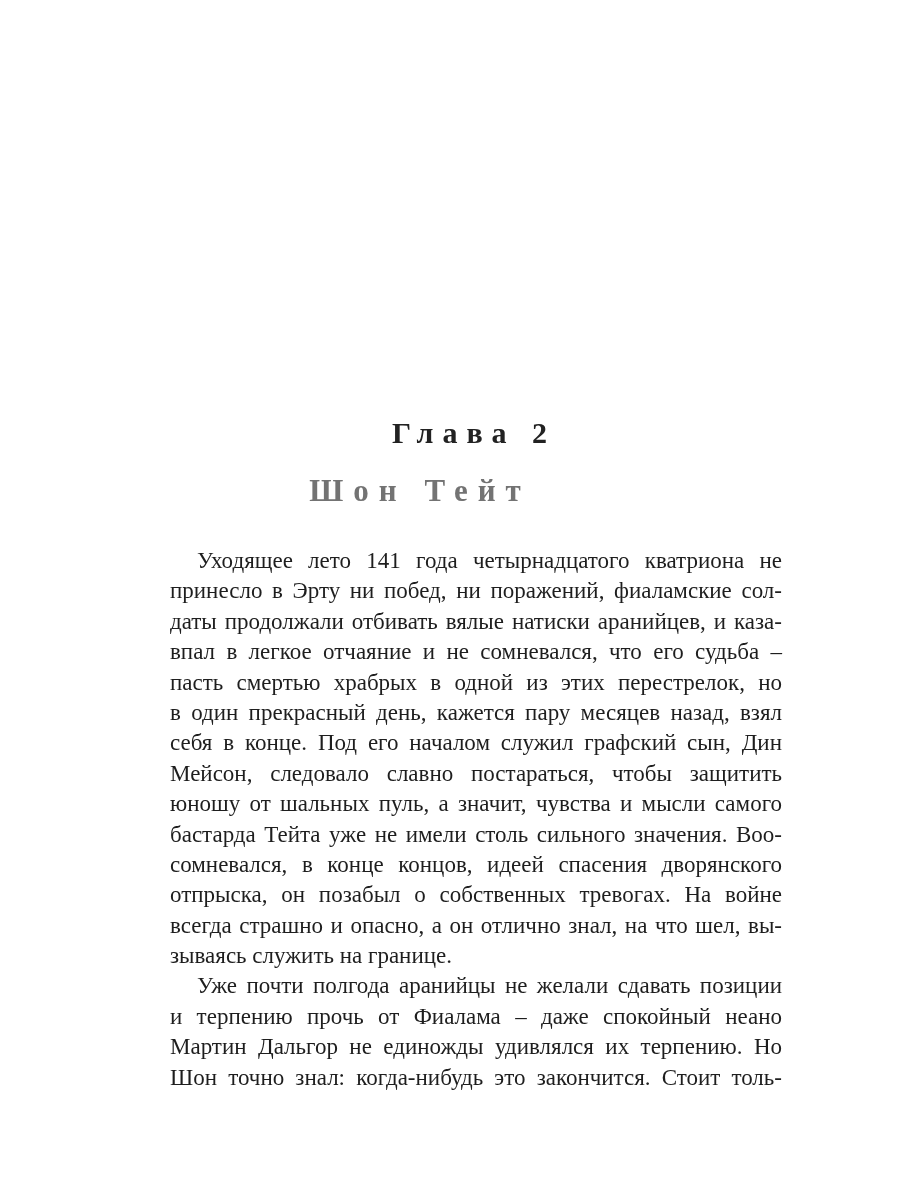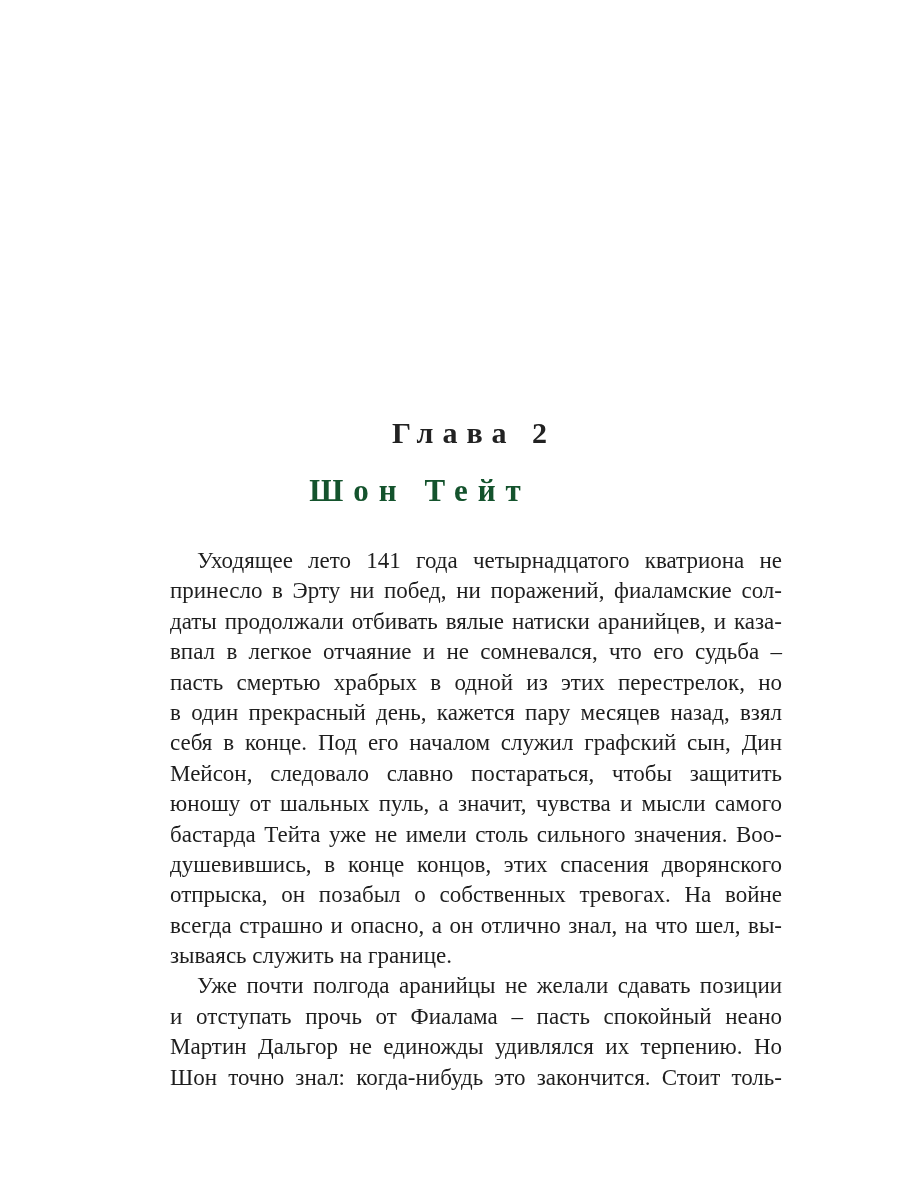--- a/index.html
+++ b/index.html
@@ -11,21 +11,21 @@
   }
   .page { position: absolute; left: 0; top: 0; width: 900px; height: 1200px; margin-left: 24px; }
   .chapter-num {
     position: absolute; top: 416px; left: 0; width: 900px;
     text-align: center; font-size: 30px; font-weight: bold;
     letter-spacing: 9px; color: #222;
   }
   .chapter-title {
     position: absolute; top: 473px; left: 0; width: 792px;
     text-align: center; font-size: 31px; font-weight: bold;
-    letter-spacing: 10px; color: #14532d;
+    letter-spacing: 10px; color: #737373;
   }
   .body-text {
     position: absolute; top: 546px; left: 146px; width: 612px;
   }
   .line {
     display: block; height: 30.4px; line-height: 30.4px;
     font-size: 23px; white-space: nowrap;
     text-align: justify; text-align-last: justify;
   }
   .line.last { text-align-last: left; }
@@ -43,25 +43,25 @@
       <span class="line indent">Уходящее лето 141 года четырнадцатого кватриона не</span>
       <span class="line">принесло в Эрту ни побед, ни поражений, фиаламские сол-</span>
       <span class="line">даты продолжали отбивать вялые натиски аранийцев, и каза-</span>
       <span class="line">впал в легкое отчаяние и не сомневался, что его судьба –</span>
       <span class="line">пасть смертью храбрых в одной из этих перестрелок, но</span>
       <span class="line">в один прекрасный день, кажется пару месяцев назад, взял</span>
       <span class="line">себя в конце. Под его началом служил графский сын, Дин</span>
       <span class="line">Мейсон, следовало славно постараться, чтобы защитить</span>
       <span class="line">юношу от шальных пуль, а значит, чувства и мысли самого</span>
       <span class="line">бастарда Тейта уже не имели столь сильного значения. Воо-</span>
-      <span class="line">душевившись, в конце концов, этих спасения дворянского</span>
+      <span class="line">сомневался, в конце концов, идеей спасения дворянского</span>
       <span class="line">отпрыска, он позабыл о собственных тревогах. На войне</span>
       <span class="line">всегда страшно и опасно, а он отлично знал, на что шел, вы-</span>
       <span class="line last">зываясь служить на границе.</span>
     </div>
     <div>
       <span class="line indent">Уже почти полгода аранийцы не желали сдавать позиции</span>
-      <span class="line">и отступать прочь от Фиалама – пасть спокойный неано</span>
+      <span class="line">и терпению прочь от Фиалама – даже спокойный неано</span>
       <span class="line">Мартин Дальгор не единожды удивлялся их терпению. Но</span>
       <span class="line">Шон точно знал: когда-нибудь это закончится. Стоит толь-</span>
     </div>
   </div>
 </div>
 
 </body></html>

